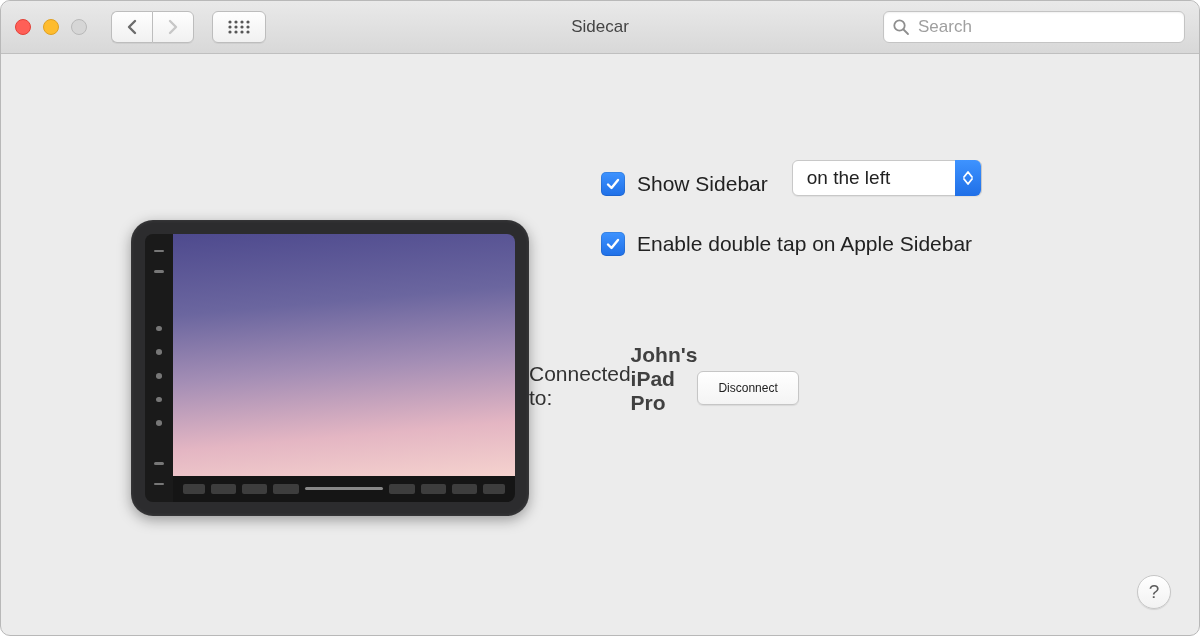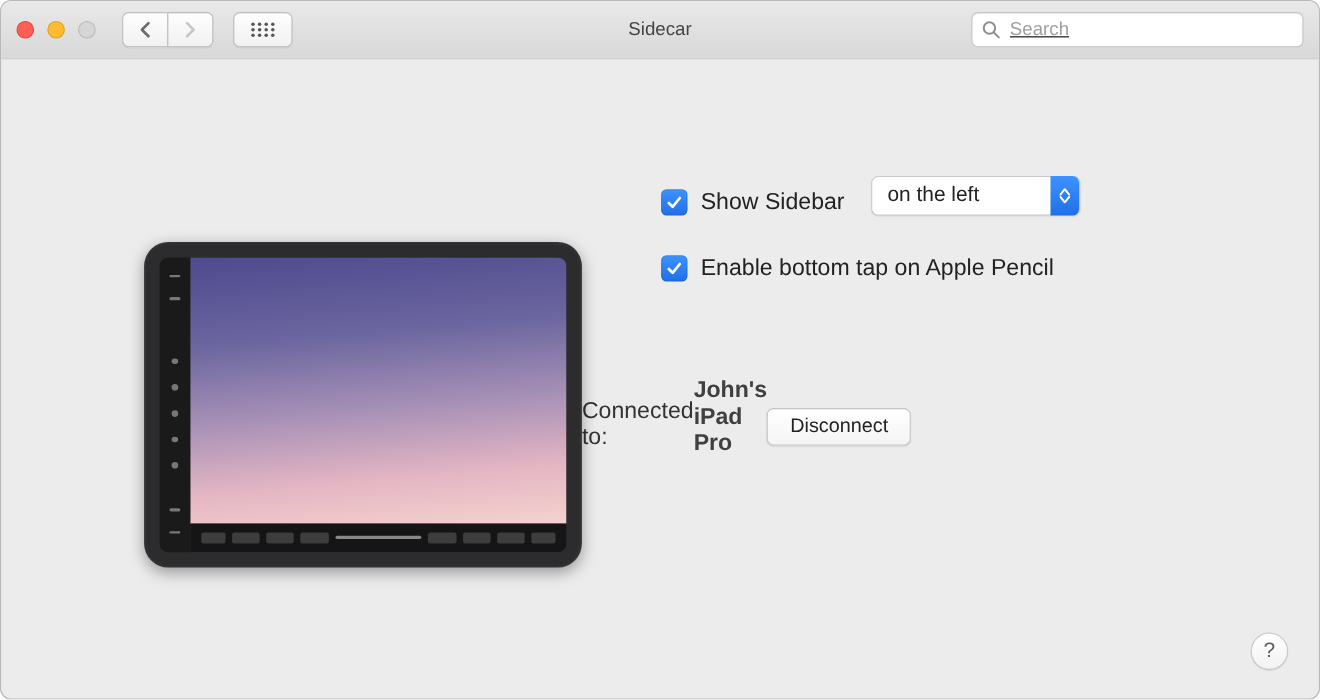--- a/index.html
+++ b/index.html
@@ -79,21 +79,20 @@
     margin-left: auto;
     height: 30px;
     width: 284px;
     background: #fff;
     border: 1px solid #c4c4c4;
     border-radius: 6px;
     display: flex;
     align-items: center;
     padding: 0 8px;
     box-shadow: inset 0 1px 2px rgba(0,0,0,0.06);
-    text-decoration: underline;
   }
   .search input {
     border: none;
     outline: none;
     font-size: 17px;
     color: #333;
     background: transparent;
     width: 100%;
   }
   .search input::placeholder { color: #9f9f9f; }
@@ -168,21 +167,21 @@
   .device-name {
     margin-top: 22px;
     font-size: 21px;
     font-weight: 700;
     color: #404040;
   }
   .disconnect-btn {
     margin-top: 40px;
     height: 34px;
     padding: 0 20px;
-    font-size: 18px;
+    font-size: 12px;
     background: linear-gradient(to bottom, #ffffff, #f4f4f4);
     border: 1px solid #c6c6c6;
     border-radius: 6px;
     box-shadow: 0 1px 1px rgba(0,0,0,0.08);
     color: #222;
   }
 
   .right-col {
     flex: 1;
     padding-top: 60px;
@@ -371,21 +370,21 @@
         </div>
       </div>
 
 
       <div class="opt-row">
         <div class="checkbox">
           <svg width="16" height="16" viewBox="0 0 16 16">
               <path d="M3 8.5 L6.5 12 L13 4" stroke="#fff" stroke-width="2.4" fill="none" stroke-linecap="round" stroke-linejoin="round"></path>
             </svg>
         </div>
-        <span class="opt-label">Enable bottom tap on Apple Pencil</span>
+        <span class="opt-label">Enable double tap on Apple Sidebar</span>
       </div>
 
     </div>
 
     <div class="help-btn">
       <span>?</span>
     </div>
 
   </div>
 </div>

